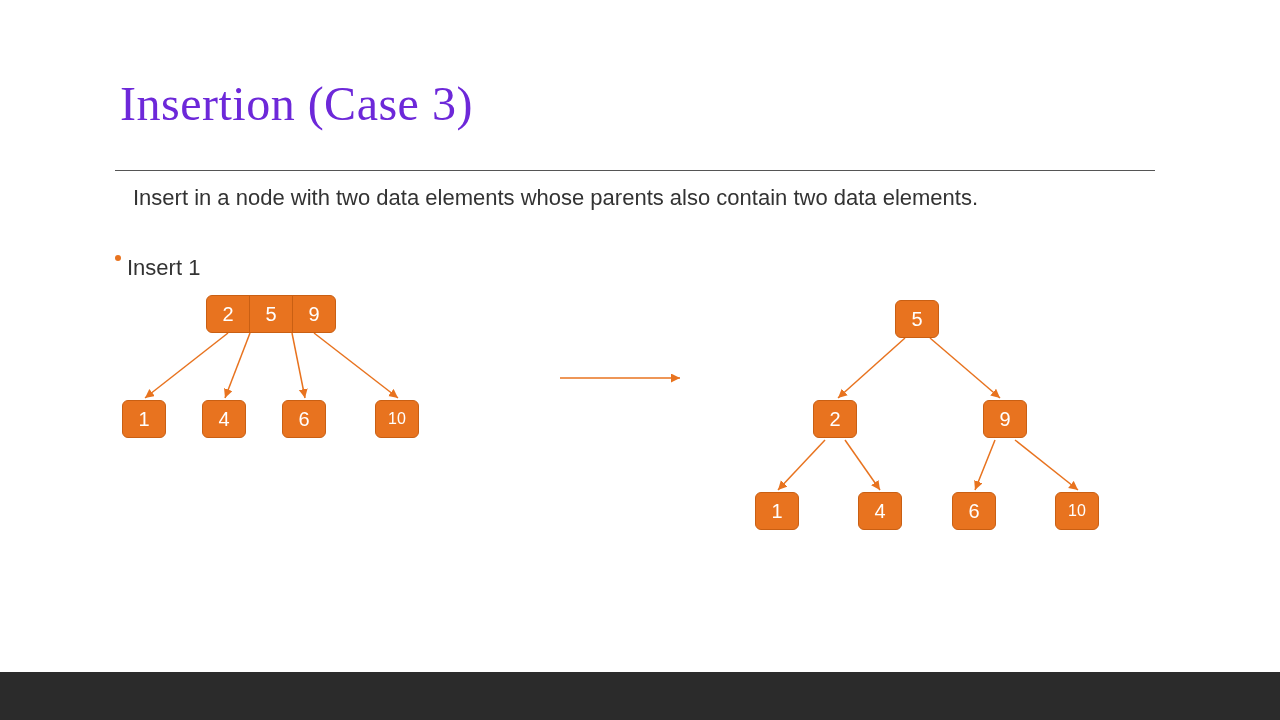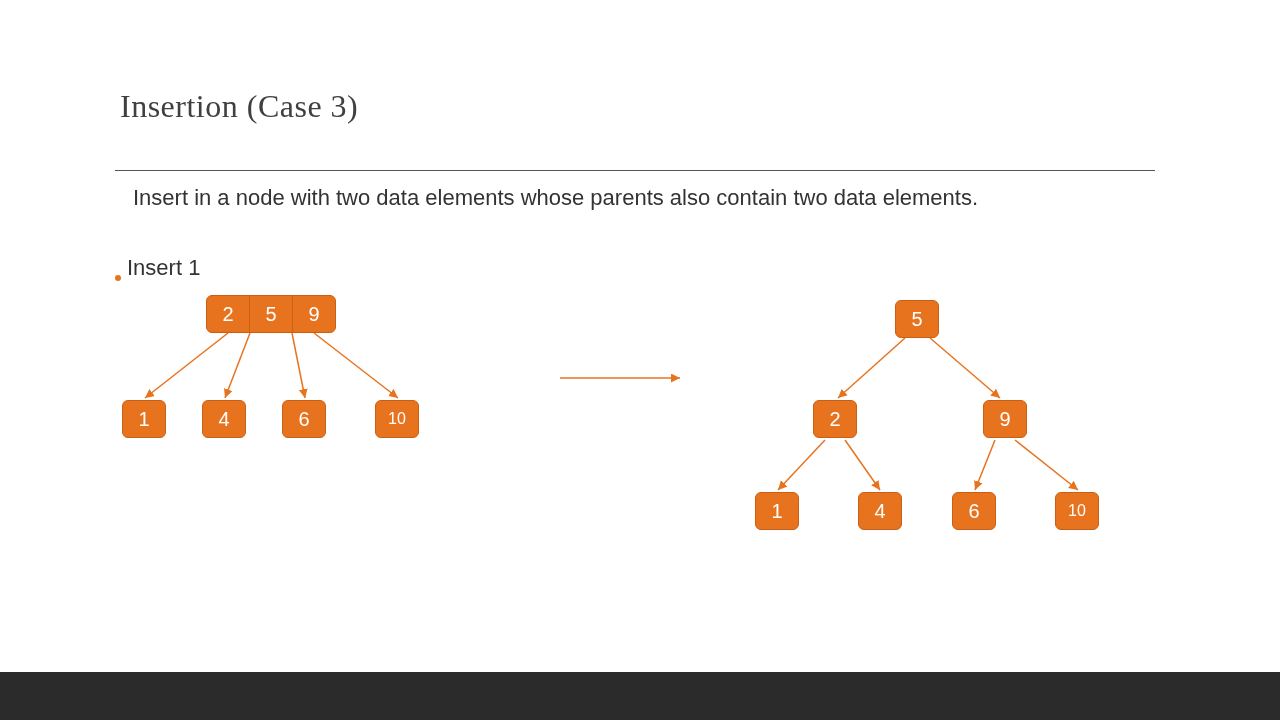--- a/index.html
+++ b/index.html
@@ -1,21 +1,21 @@
 <!DOCTYPE html>
 <html><head>
 <meta charset="utf-8">
 <style>
   * { box-sizing: border-box; margin: 0; padding: 0; }
   html, body { width: 1280px; height: 720px; font-family: Georgia, 'Times New Roman', serif; background: #fff; overflow: hidden; }
   .slide { position: relative; width: 1280px; height: 720px; }
-  .title { position: absolute; left: 120px; top: 88px; font-size: 32px; font-weight: 400; color: #404040; letter-spacing: 0.5px; }
+  .title { position: absolute; left: 120px; top: 76px; font-size: 48px; font-weight: 400; color: #6d28d9; letter-spacing: 0.5px; }
   .hr { position: absolute; left: 115px; top: 170px; width: 1040px; height: 1px; background: #555; }
   .subtitle { position: absolute; left: 133px; top: 185px; font-size: 22px; color: #333; font-family: 'Segoe UI', Arial, sans-serif; }
-  .bullet-row { position: absolute; left: 115px; top: 255px; display: flex; align-items: flex-end; gap: 6px; }
+  .bullet-row { position: absolute; left: 115px; top: 255px; display: flex; align-items: flex-start; gap: 6px; }
   .bullet-dot { width: 6px; height: 6px; border-radius: 50%; background: #e8731f; }
   .bullet-text { font-size: 22px; color: #333; font-family: 'Segoe UI', Arial, sans-serif; }
   .footer-bar { position: absolute; left: 0; bottom: 0; width: 1280px; height: 48px; background: #2b2b2b; }
   .node { position: absolute; display: flex; align-items: center; justify-content: center; background: #e8731f; color: #fff; border: 1px solid #c95f13; border-radius: 6px; font-family: 'Segoe UI', Arial, sans-serif; font-size: 20px; }
   svg.edges { position: absolute; left: 0; top: 0; pointer-events: none; }
 </style>
 </head>
 <body>
 
 <div class="slide">

